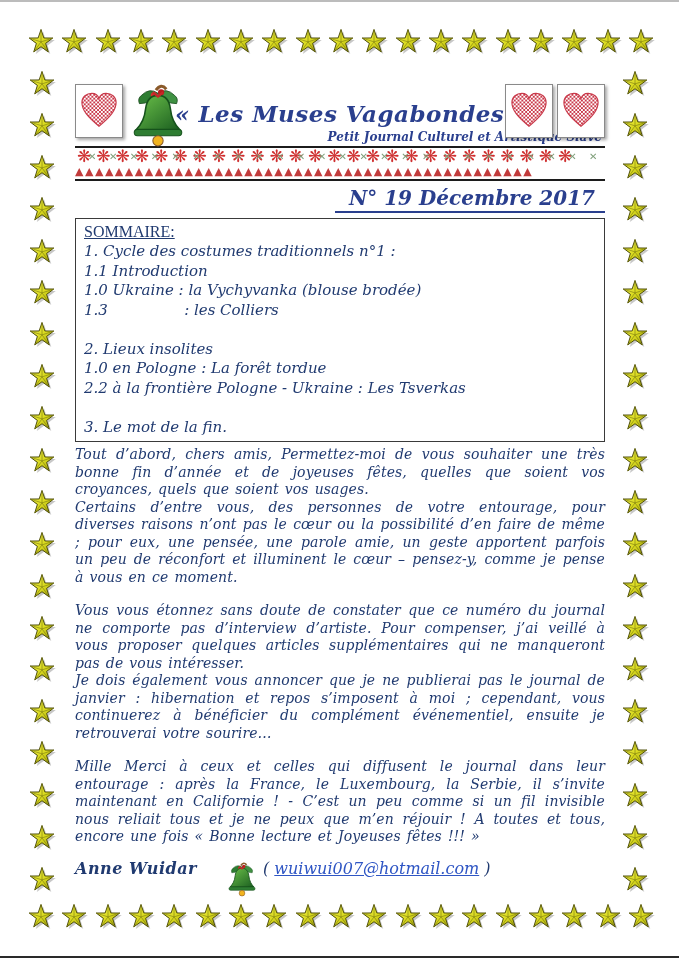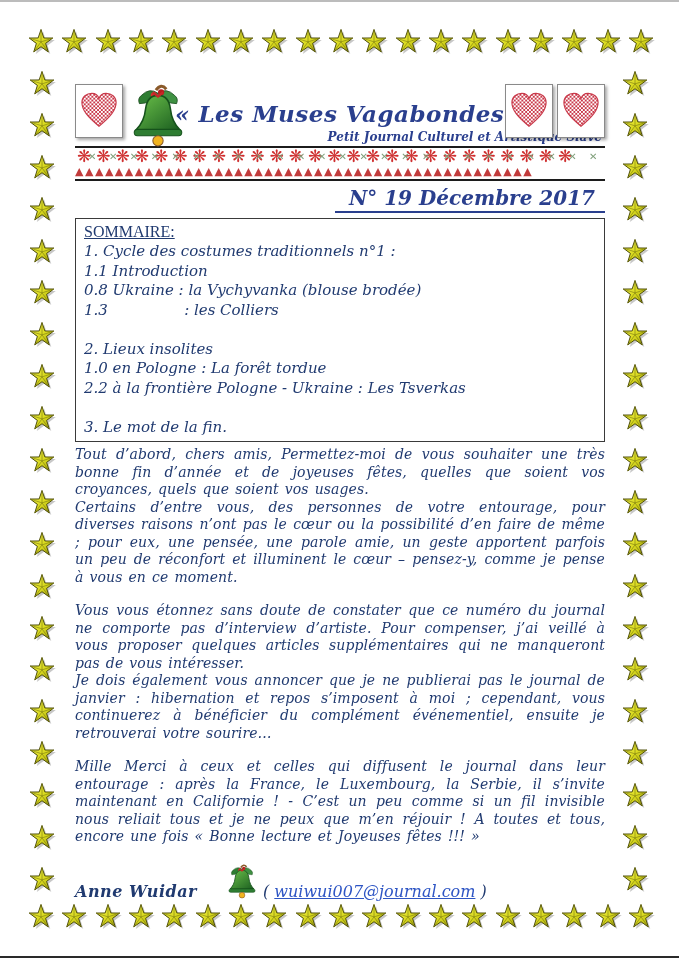--- a/index.html
+++ b/index.html
@@ -54,21 +54,21 @@
     text-decoration:underline;color:#203a70;}
   .toc-line{font-style:italic;font-size:15px;line-height:19.5px;min-height:19.5px;white-space:pre-wrap;}
 
   
   .body-text{margin-top:4px;}
   .para{font-style:italic;font-size:14px;line-height:17.5px;text-align:justify;margin:0;
     word-spacing:1.5px;letter-spacing:.1px;}
   .pgap{height:16px;}
 
   
-  .signature-row{display:flex;align-items:flex-end;margin-top:13px;height:42px;}
+  .signature-row{display:flex;align-items:flex-start;margin-top:13px;height:42px;}
   .sig-name{font-weight:bold;font-style:italic;font-size:16px;color:#203a70;letter-spacing:.5px;}
   .bell-small{width:34px;height:40px;margin:0 4px 0 28px;flex:0 0 auto;}
   .sig-email{font-style:italic;font-size:16px;color:#203a70;white-space:nowrap;}
   a.email-link{color:#2e55c4;text-decoration:underline;cursor:pointer;}
 
   .defs-svg{position:absolute;width:0;height:0;overflow:hidden;}
 </style>
 </head>
 <body>
 
@@ -389,21 +389,21 @@
 
   <div class="issue-row">
     <div class="issue-filler"></div>
     <span class="issue-text">N° 19 Décembre 2017</span>
   </div>
 
   <div class="toc-box">
     <div class="toc-heading">SOMMAIRE:</div>
     <div class="toc-line">1. Cycle des costumes traditionnels n°1 :</div>
     <div class="toc-line">1.1 Introduction</div>
-    <div class="toc-line">0.8 Ukraine : la Vychyvanka (blouse brodée)</div>
+    <div class="toc-line">1.0 Ukraine : la Vychyvanka (blouse brodée)</div>
     <div class="toc-line">1.3                : les Colliers</div>
     <div class="toc-line"></div>
     <div class="toc-line">2. Lieux insolites</div>
     <div class="toc-line">1.0 en Pologne : La forêt tordue</div>
     <div class="toc-line">2.2 à la frontière Pologne - Ukraine : Les Tsverkas</div>
     <div class="toc-line"></div>
     <div class="toc-line">3. Le mot de la fin.</div>
   </div>
 
   <div class="body-text">
@@ -414,18 +414,18 @@
     <p class="para">Je dois également vous annoncer que je ne publierai pas le journal de janvier : hibernation et repos s’imposent à moi ; cependant, vous continuerez à bénéficier du complément événementiel, ensuite je retrouverai votre sourire…</p>
     <div class="pgap"></div>
     <p class="para">Mille Merci à ceux et celles qui diffusent le journal dans leur entourage : après la France, le Luxembourg, la Serbie, il s’invite maintenant en Californie ! - C’est un peu comme si un fil invisible nous reliait tous et je ne peux que m’en réjouir ! A toutes et tous, encore une fois « Bonne lecture et Joyeuses fêtes !!! »</p>
   </div>
 
   <div class="signature-row">
     <span class="sig-name">Anne Wuidar</span>
     <svg class="bell-small" viewBox="0 0 60 66">
       <use href="#bell-shape"></use>
     </svg>
-    <span class="sig-email"><span>( </span><a class="email-link" href="#">wuiwui007@journal.com</a><span> )</span></span>
+    <span class="sig-email"><span>( </span><a class="email-link" href="#">wuiwui007@hotmail.com</a><span> )</span></span>
   </div>
 
 </div>
 
 <div class="bottom-rule"></div>
 
 </body></html>

